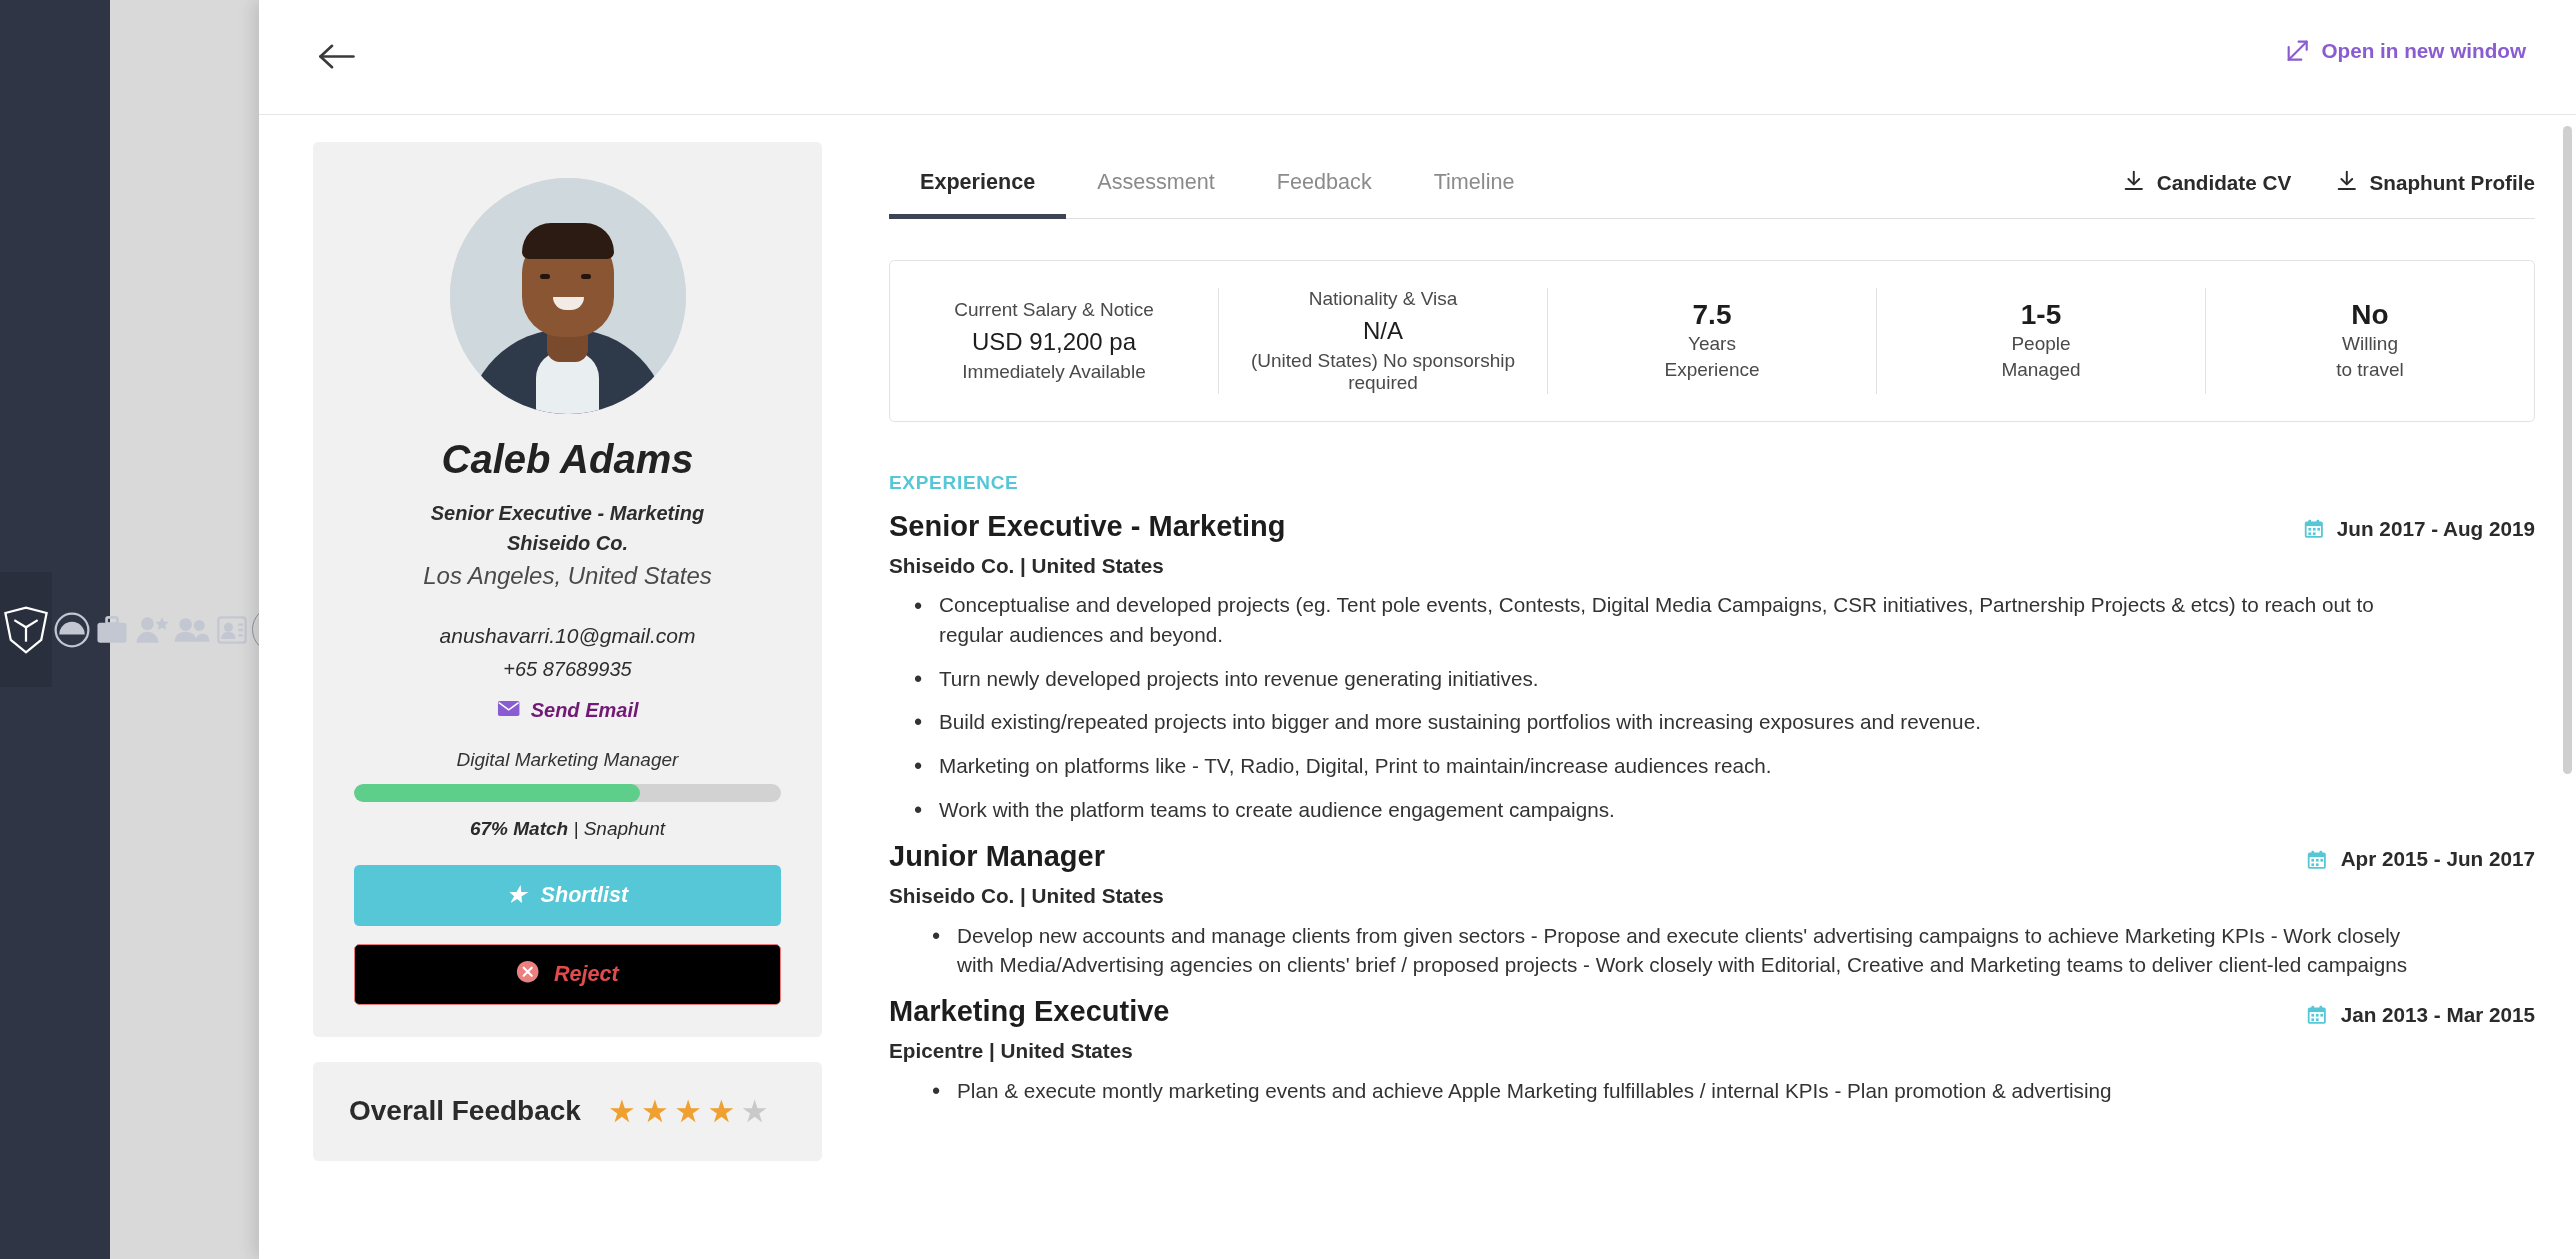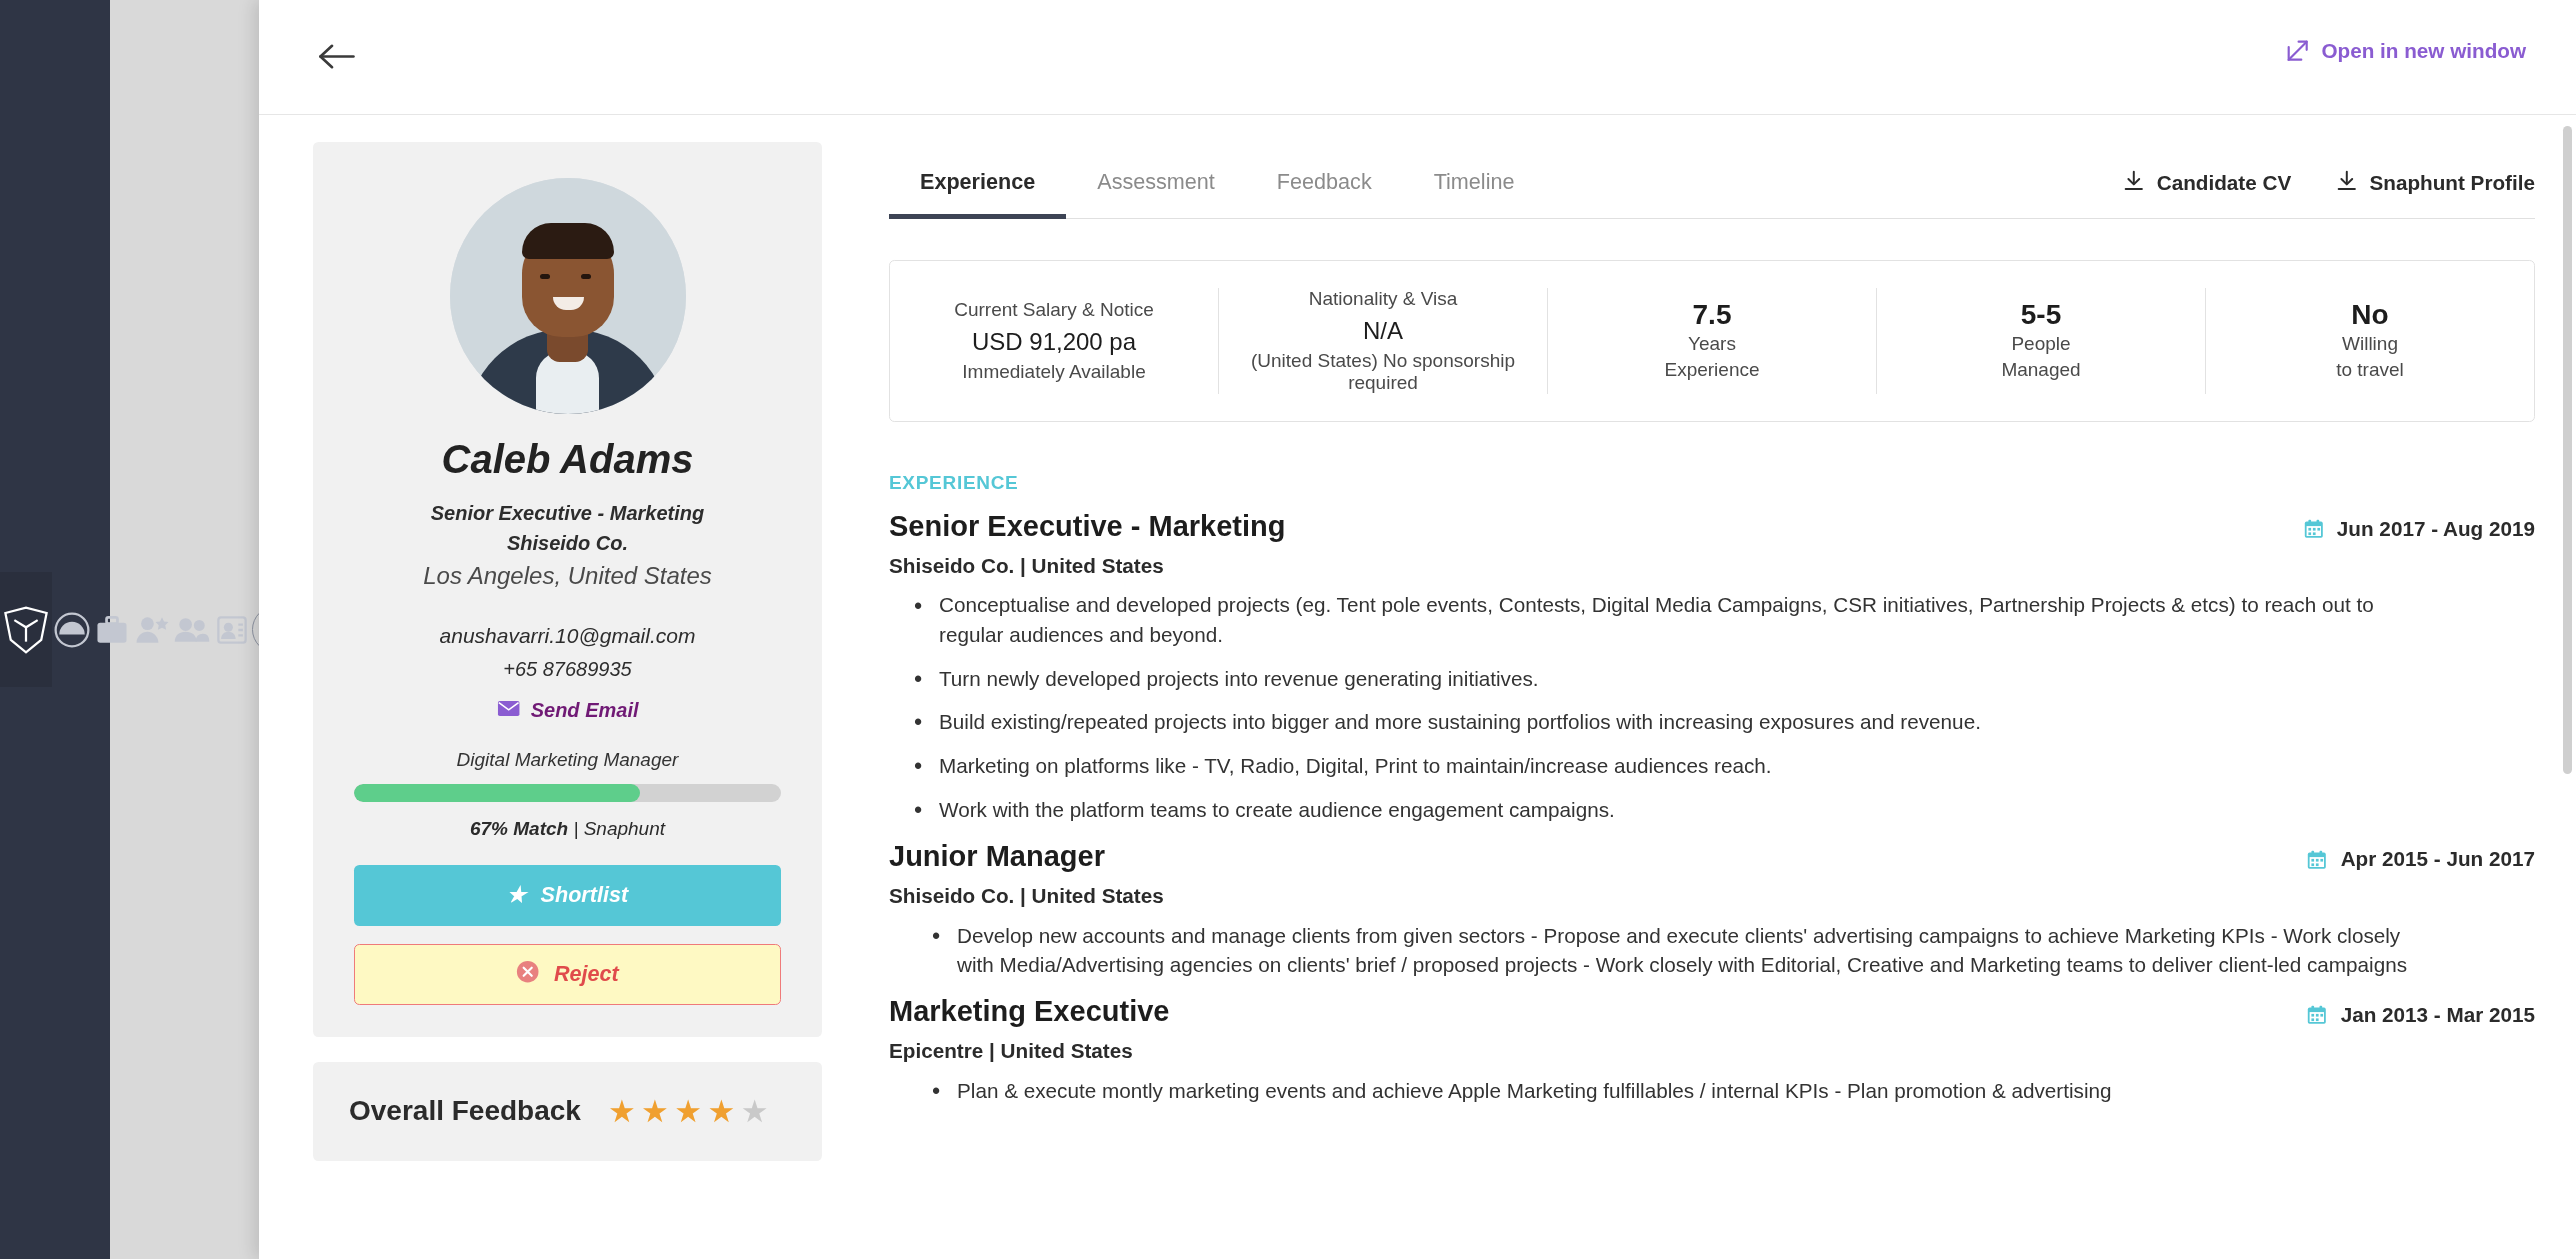--- a/index.html
+++ b/index.html
@@ -177,21 +177,21 @@
     margin-bottom: 16px;
   }
   .progress-fill { height: 100%; background: #5ece8b; border-radius: 9px; }
   .match-label { font-size: 19px; color: #2b2b2b; margin-bottom: 25px; }
   .match-label b { font-weight: bold; }
   .btn {
     display: flex; align-items: center; justify-content: center; gap: 14.4px;
     height: 61px; border-radius: 5.4px; font-size: 21.6px; font-weight: bold;
   }
   .btn-shortlist { background: #55c7d6; color: #ffffff; margin-bottom: 18px; }
-  .btn-reject { background: #fef9c3; border: 0.9px solid #ef7a7a; color: #e04b4b; }
+  .btn-reject { background: #000000; border: 0.9px solid #ef7a7a; color: #e04b4b; }
   .star-glyph { font-size: 21.6px; }
   .feedback-card {
     background: #f1f1f1; border-radius: 5.4px;
     margin-top: 25px; padding: 31px 36px;
     display: flex; align-items: center; gap: 27px;
   }
   .feedback-label { font-size: 28px; font-weight: bold; color: #2b2b2b; }
   .stars { display: flex; gap: 5.4px; font-size: 31px; }
   .star-on { color: #f0a030; }
   .star-off { color: #c9c9c9; }
@@ -490,21 +490,21 @@
           <div class="stat-top">Nationality &amp; Visa</div>
           <div class="stat-mid">N/A</div>
           <div class="stat-bot">(United States) No sponsorship required</div>
         </div>
         <div class="stat">
           <div class="stat-big">7.5</div>
           <div class="stat-sub" style="white-space: pre-line;">Years
 Experience</div>
         </div>
         <div class="stat">
-          <div class="stat-big">5-5</div>
+          <div class="stat-big">1-5</div>
           <div class="stat-sub" style="white-space: pre-line;">People
 Managed</div>
         </div>
         <div class="stat">
           <div class="stat-big">No</div>
           <div class="stat-sub" style="white-space: pre-line;">Willing
 to travel</div>
         </div>
       </div>
 

